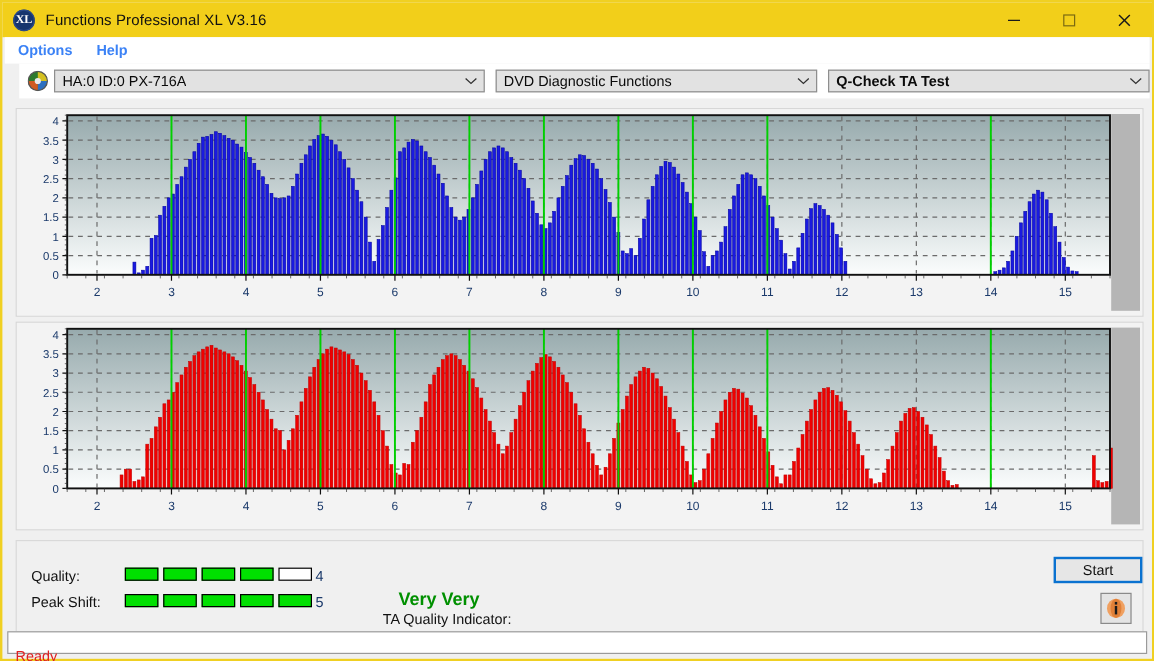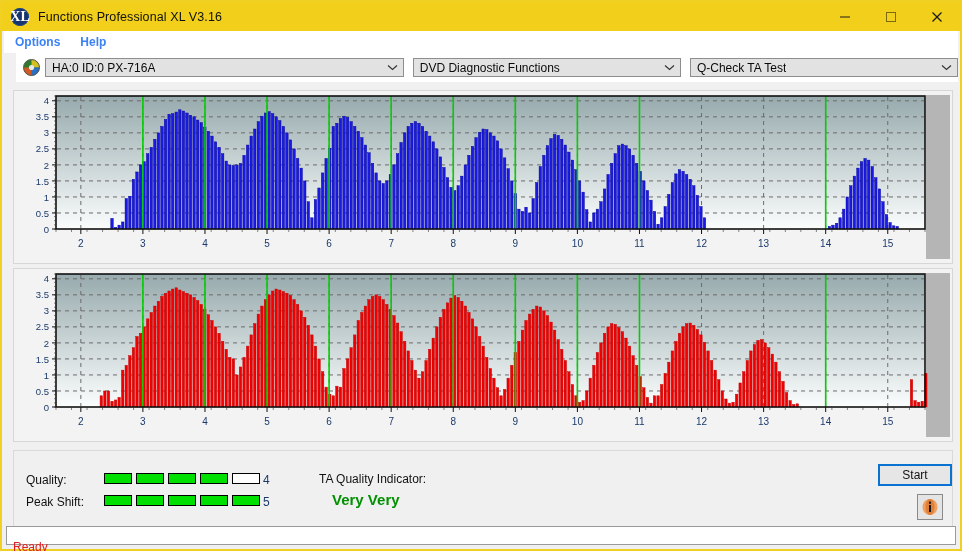--- a/index.html
+++ b/index.html
@@ -18,21 +18,21 @@
   .titlebar{
     position:absolute;left:0;top:0;right:0;height:29px;
     background:#f2cf1a;
     display:flex;align-items:center;
   }
   .app-icon{
     width:18px;height:18px;border-radius:50%;
     background:#16356e;
     margin-left:9px;margin-right:9px;
     display:flex;align-items:center;justify-content:center;
-    font-size:14px;font-weight:bold;color:#ffffff;
+    font-size:10px;font-weight:bold;color:#ffffff;
     font-family:"Liberation Serif", serif;
     flex:none;
     box-shadow:inset 0 0 0 1px #2a4a8a;
   }
   .title-text{
     font-size:12.5px;color:#111;letter-spacing:0.1px;
   }
   .win-btns{position:absolute;right:0;top:0;height:29px;display:flex;}
   .win-btn{
     width:46px;height:29px;display:flex;align-items:center;justify-content:center;
@@ -64,21 +64,21 @@
     display:flex;align-items:center;
     font-size:12px;color:#0a0a0a;
     position:relative;
   }
   .combo .cval{padding-left:6px;white-space:nowrap;overflow:hidden;}
   .combo .carrow{
     position:absolute;right:5px;top:0;bottom:0;display:flex;align-items:center;
   }
   #combo-drive{width:364px;}
   #combo-func{width:272px;margin-left:9px;}
-  #combo-test{width:272px;margin-left:9px;}
+  #combo-test{width:272px;margin-left:9px;font-weight:bold;}
   
   .chart-panel{
     position:absolute;
     background:#f5f5f5;
     border:1px solid #d7d7d7;
     box-sizing:border-box;
   }
   #chart-top{left:11px;top:88px;width:940px;height:174px;}
   #chart-bottom{left:11px;top:266px;width:940px;height:174px;}
   .chart-inner{position:absolute;left:0;top:0;right:0;bottom:0;}
@@ -88,21 +88,21 @@
     position:absolute;left:11px;top:448px;width:940px;height:77px;
     box-sizing:border-box;
     border:1px solid #d9d9d9;
     background:#f0f0f0;
   }
   .lbl{font-size:12px;color:#111;position:absolute;}
   .bar-group{position:absolute;display:flex;gap:4px;}
   .seg{width:28px;height:11px;box-sizing:border-box;border:1px solid #000;background:#ffffff;}
   .seg.on{background:#00e000;}
   .segval{font-size:12px;color:#1b3a6b;position:absolute;}
-  .tq-label{position:absolute;font-size:12px;color:#111;}
+  .tq-label{position:absolute;font-size:12px;color:#111;margin-top:37px;}
   .tq-value{position:absolute;font-size:15px;font-weight:bold;color:#009000;}
   .start-btn{
     position:absolute;left:864px;top:13px;width:74px;height:22px;
     box-sizing:border-box;
     border:2px solid #0a72d0;
     background:#e6e6e6;
     display:flex;align-items:center;justify-content:center;
     font-size:12px;color:#111;
   }
   .info-btn{

